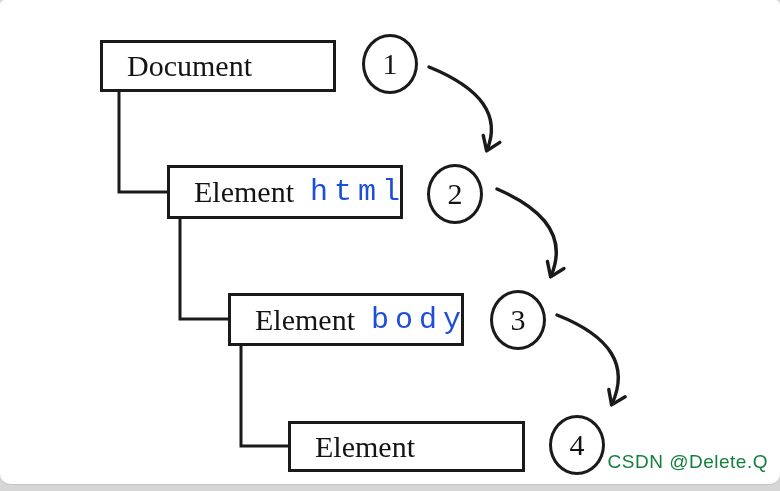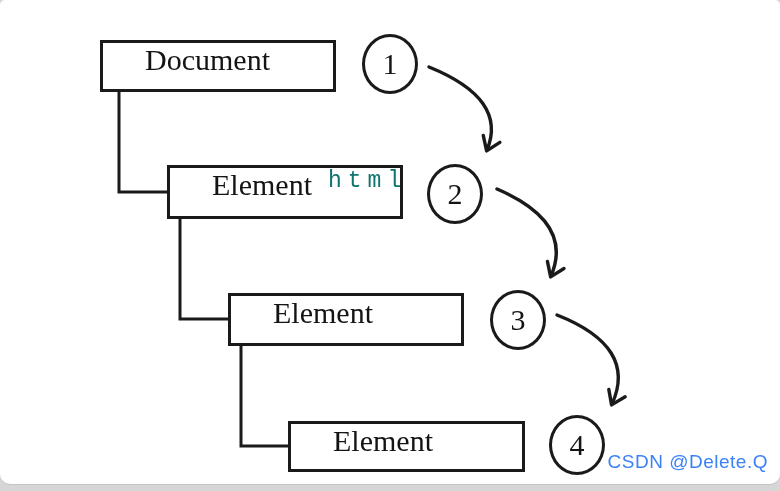--- a/index.html
+++ b/index.html
@@ -17,35 +17,35 @@
     box-shadow: 0 1px 0 rgba(0,0,0,0.08);
   }
   .stage { position: absolute; inset: 0; }
   svg.wires { position: absolute; left: 0; top: 0; }
 
   .node-box {
     position: absolute;
     background: #ffffff;
     border: 3px solid #1a1a1a;
     display: flex;
-    align-items: flex-start;
-    padding-left: 42px;
+    align-items: center;
+    padding-left: 24px;
     white-space: nowrap;
   }
   .node-label {
     font-family: "Liberation Serif", serif;
     font-size: 30px;
     color: #141414;
   }
   .node-code {
     font-family: "Liberation Mono", "DejaVu Sans Mono", monospace;
-    font-size: 23px;
+    font-size: 30px;
     letter-spacing: 6px;
     margin-left: 16px;
-    color: #0f766e;
+    color: #1d4ed8;
   }
   .step-circle {
     position: absolute;
     width: 56px; height: 60px;
     border: 3px solid #1a1a1a;
     border-radius: 50%;
     background: #ffffff;
     display: flex;
     align-items: center;
     justify-content: center;
@@ -60,21 +60,21 @@
   .circle-1 { left: 362px; top: 34px; }
   .circle-2 { left: 427px; top: 164px; }
   .circle-3 { left: 490px; top: 290px; }
   .circle-4 { left: 549px; top: 415px; }
 
   .watermark {
     position: absolute;
     right: 12px; top: 451px;
     font-family: "Liberation Sans", sans-serif;
     font-size: 19px;
-    color: #3b82f6;
+    color: #15803d;
     letter-spacing: 0.5px;
   }
 </style>
 </head>
 <body>
 
 <div class="canvas">
   <div class="stage">
 
     <svg class="wires" width="780" height="484" viewBox="0 0 780 484">
@@ -98,20 +98,21 @@
       <span class="node-code"></span>
     </div>
 
     <div class="node-box box-2">
       <span class="node-label">Element</span>
       <span class="node-code">html</span>
     </div>
 
     <div class="node-box box-3">
       <span class="node-label">Element</span>
+      <span class="node-code">body</span>
     </div>
 
     <div class="node-box box-4">
       <span class="node-label">Element</span>
     </div>
 
     <div class="step-circle circle-1">1</div>
     <div class="step-circle circle-2">2</div>
     <div class="step-circle circle-3">3</div>
     <div class="step-circle circle-4">4</div>

